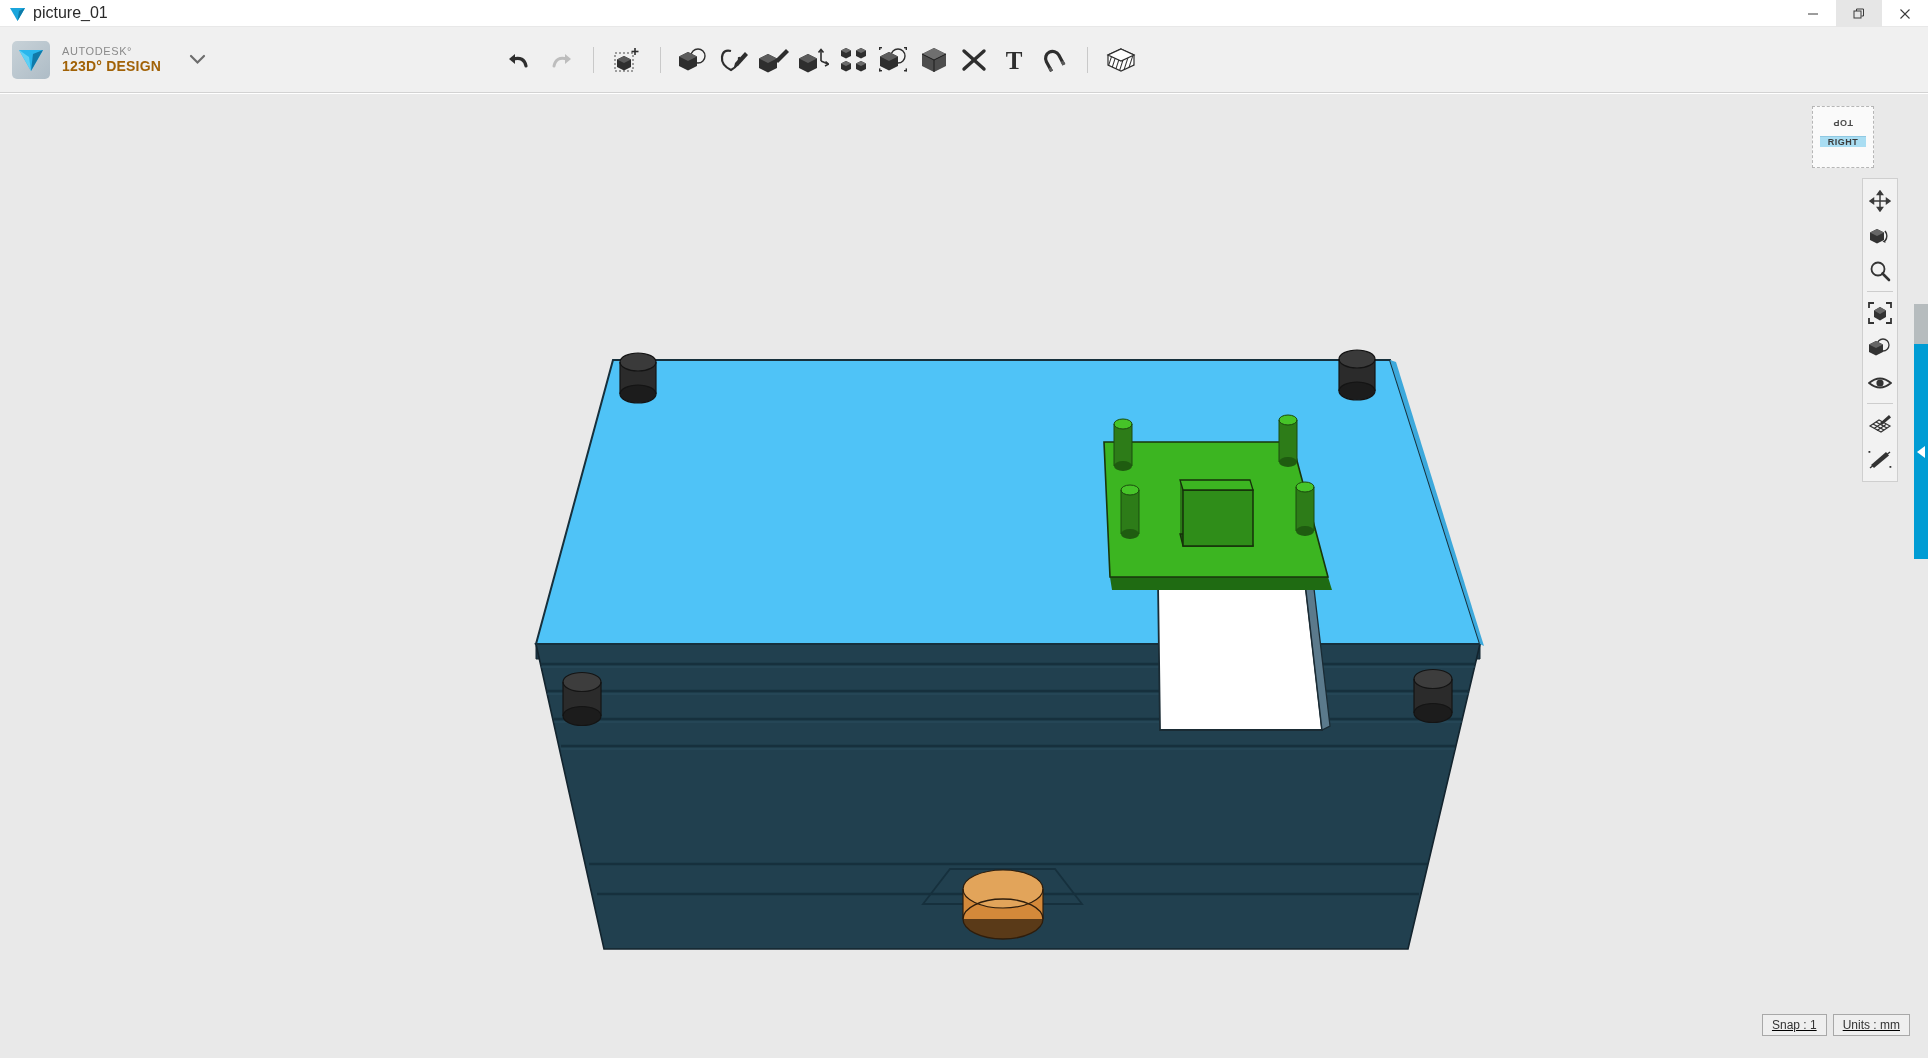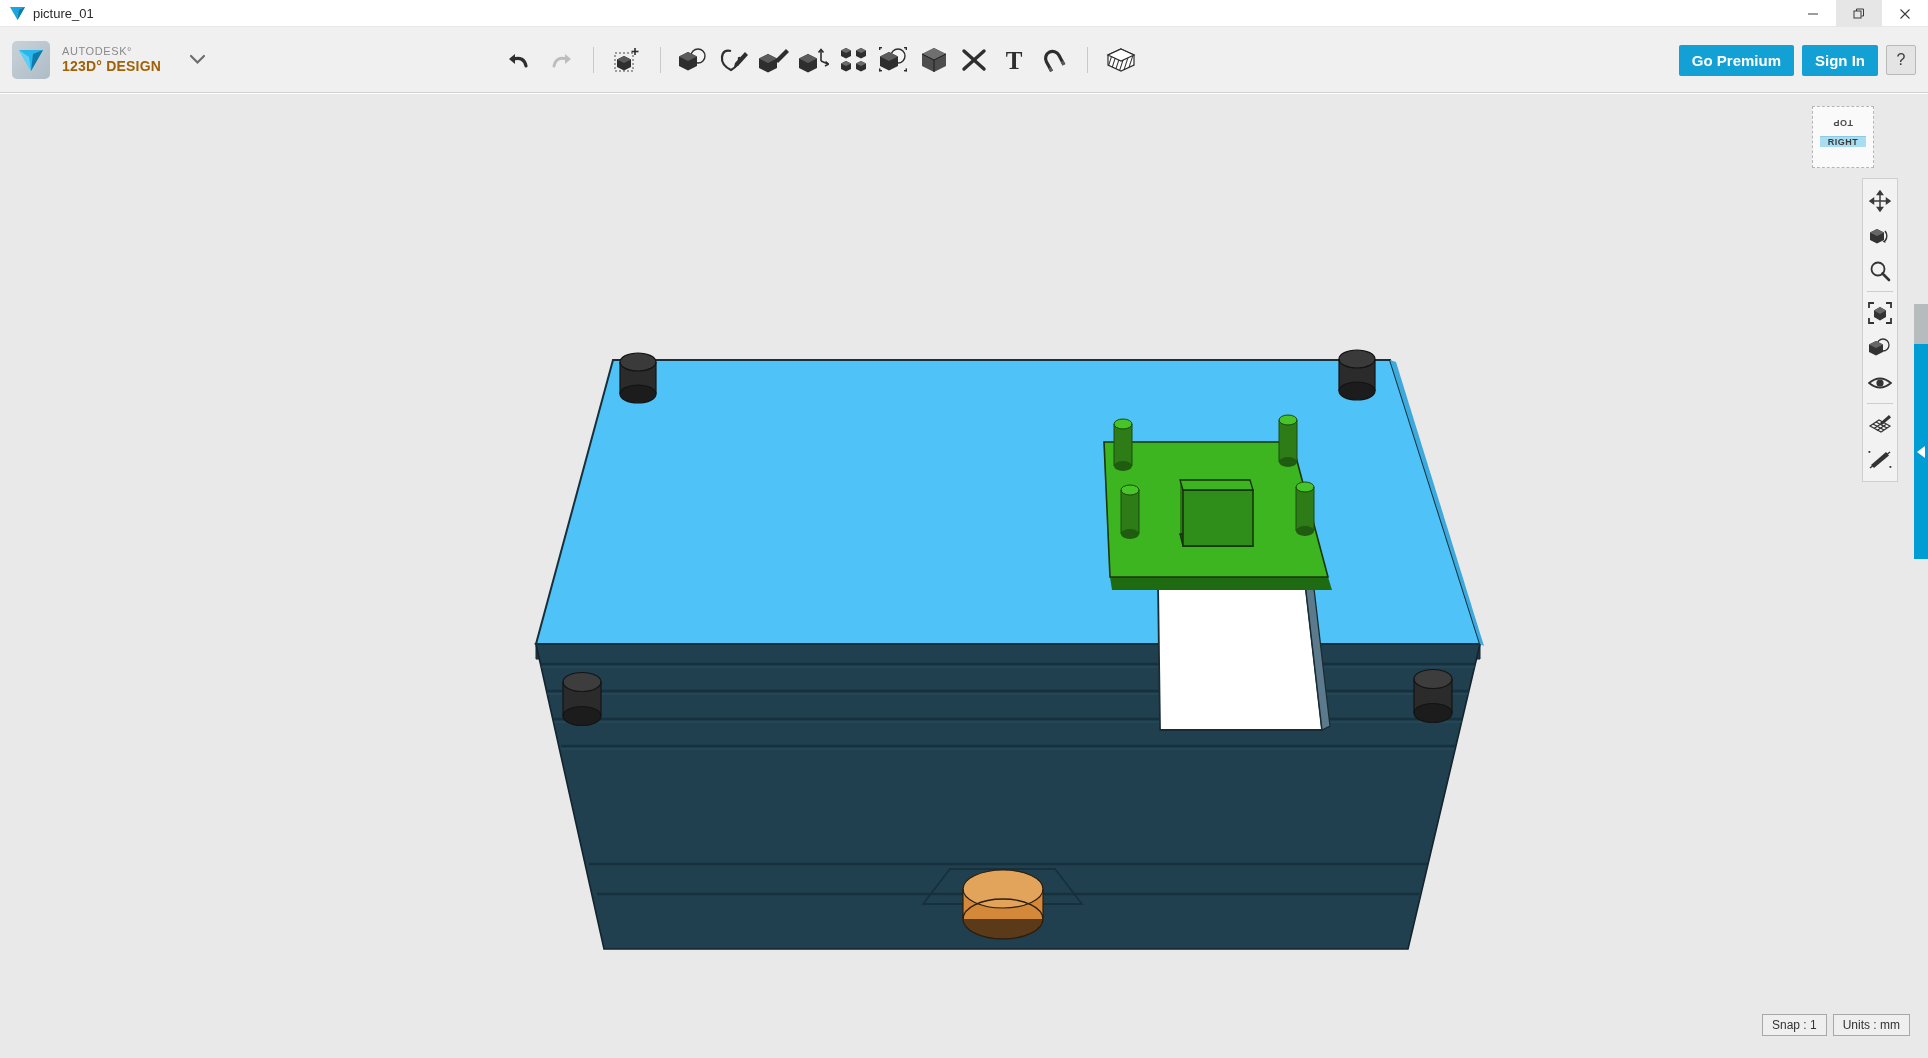--- a/index.html
+++ b/index.html
@@ -16,21 +16,21 @@
     background: #ffffff;
     display: flex;
     align-items: center;
     position: relative;
     border-bottom: 1px solid #e8e8e8;
   }
   .tab-doc {
     display: flex; align-items: center; gap: 8px;
     padding: 0 14px 0 10px;
     height: 27px;
-    font-size: 13px; color: #2a2a2a;
+    font-size: 16px; color: #2a2a2a;
   }
   .tab-logo-small { width: 15px; height: 13px; }
   .win-controls {
     position: absolute; right: 0; top: 0;
     height: 27px; display: flex;
   }
   .win-btn {
     width: 46px; height: 27px;
     display: flex; align-items: center; justify-content: center;
     color: #3b3b3b;
@@ -140,21 +140,21 @@
     display: flex; align-items: center; justify-content: center;
   }
   .panel-scroll-top {
     position: absolute; right: 0; top: 210px;
     width: 14px; height: 40px; background: #b6bcbe;
   }
 
   
   .statusbar {
     position: absolute; right: 18px; bottom: 22px;
-    display: flex; gap: 6px;
+    display: flex; gap: 6px; text-decoration: underline;
   }
   .status-box {
     border: 1px solid #a8a8a8; background: #efefef;
     font-size: 12px; color: #333;
     padding: 3px 9px;
   }
 
   
   .model { position: absolute; left: 0; top: 0; }
 </style>
@@ -356,25 +356,20 @@
             <line x1="0" y1="0" x2="0" y2="4" stroke="#2e2e2e" stroke-width="2"></line>
           </pattern>
         </defs>
         <polygon points="15,3 28,9 28,19 15,25 2,19 2,9" fill="url(#hatch)" stroke="#2e2e2e" stroke-width="1.2"></polygon>
         <polygon points="15,3 28,9 15,15 2,9" fill="#ffffff" stroke="#2e2e2e" stroke-width="1.2"></polygon>
       </svg>
     </div>
 
   </div>
 
-  <div class="tool-right">
-    <button class="btn-cyan">Go Premium</button>
-    <button class="btn-cyan">Sign In</button>
-    <div class="btn-help">?</div>
-  </div>
 </div>
 
 <div class="canvas">
 
   <svg class="model" width="1928" height="964" viewBox="0 0 1928 964">
 
     <polygon points="536,550 1480,550 1408,600 600,600" fill="#22404f" stroke="#13242e" stroke-width="1.4"></polygon>
     <polygon points="536,550 1480,550 1480,565 536,565" fill="#1d3847" stroke="#13242e" stroke-width="1"></polygon>
 
     <polygon points="536,550 1480,550 1408,855 604,855" fill="#21404f" stroke="#13242e" stroke-width="1.6"></polygon>

